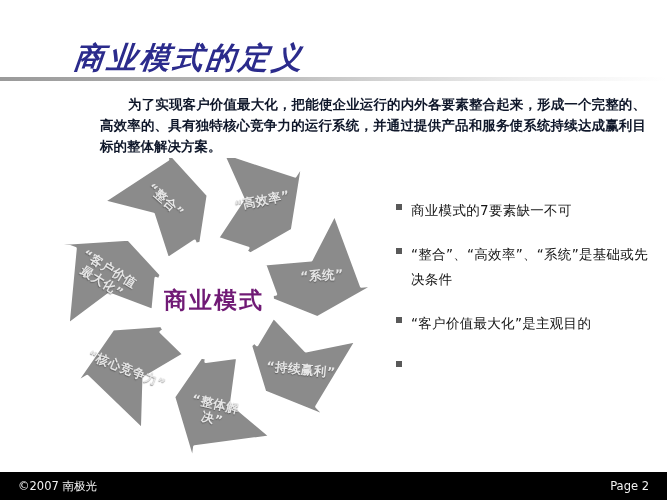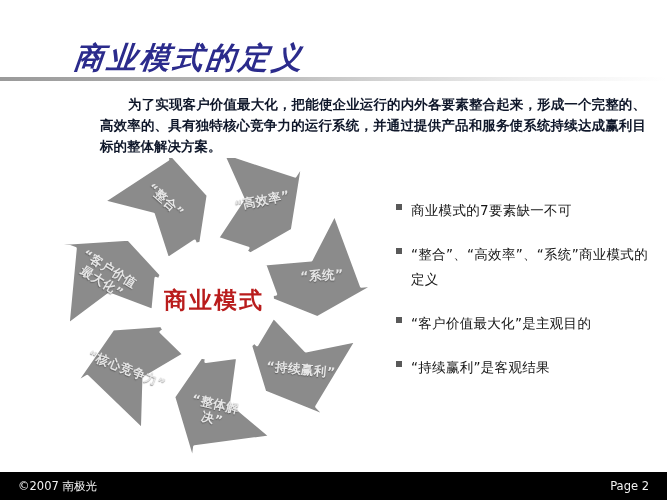--- a/index.html
+++ b/index.html
@@ -83,21 +83,21 @@
     font-size: 12.5px;
     font-weight: bold;
     line-height: 15px;
     letter-spacing: 0.5px;
     white-space: pre;
     text-shadow: 0 1px 1px rgba(60,60,60,0.55);
     pointer-events: none;
   }
   #center-label {
     position: absolute;
-    color: #b91c1c;
+    color: #701a75;
     font-size: 23px;
     font-weight: bold;
     letter-spacing: 2px;
     white-space: nowrap;
     line-height: 26px;
   }
 
   
   #bullet-list {
     position: absolute;
@@ -176,28 +176,27 @@
     <div class="seg-label" style="left: 113.839px; top: 41.9925px; transform: translate(-50%, -50%) rotate(41.4deg); text-align: center;">“整合”</div>
   </div>
 
 <div id="bullet-list">
     <div class="bullet-row">
       <span class="bullet-marker"></span>
       <span class="bullet-text">商业模式的7要素缺一不可</span>
     </div>
     <div class="bullet-row">
       <span class="bullet-marker"></span>
-      <span class="bullet-text">“整合”、“高效率”、“系统”商业模式的定义</span>
+      <span class="bullet-text">“整合”、“高效率”、“系统”是基础或先决条件</span>
     </div>
     <div class="bullet-row">
       <span class="bullet-marker"></span>
       <span class="bullet-text">“客户价值最大化”是主观目的</span>
     </div>
     <div class="bullet-row">
       <span class="bullet-marker"></span>
-      <span class="bullet-text">“持续赢利”是客观结果</span>
     </div>
   </div>
 
 <div id="footer-bar">
   <span id="footer-copyright">©2007 南极光</span>
   <span id="footer-page">Page 2</span>
 </div>
 
 </body></html>

